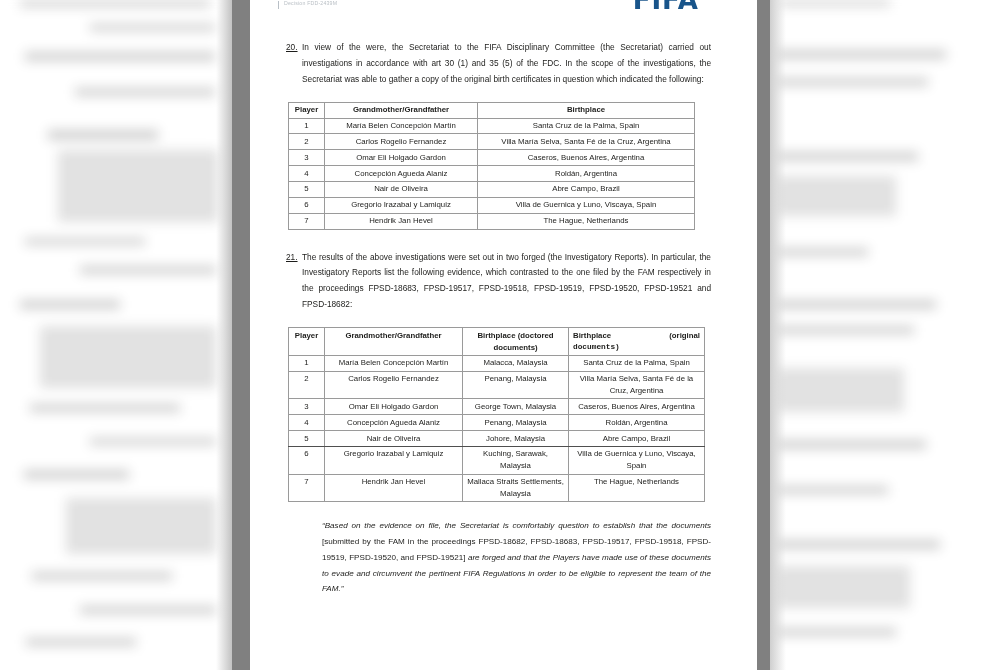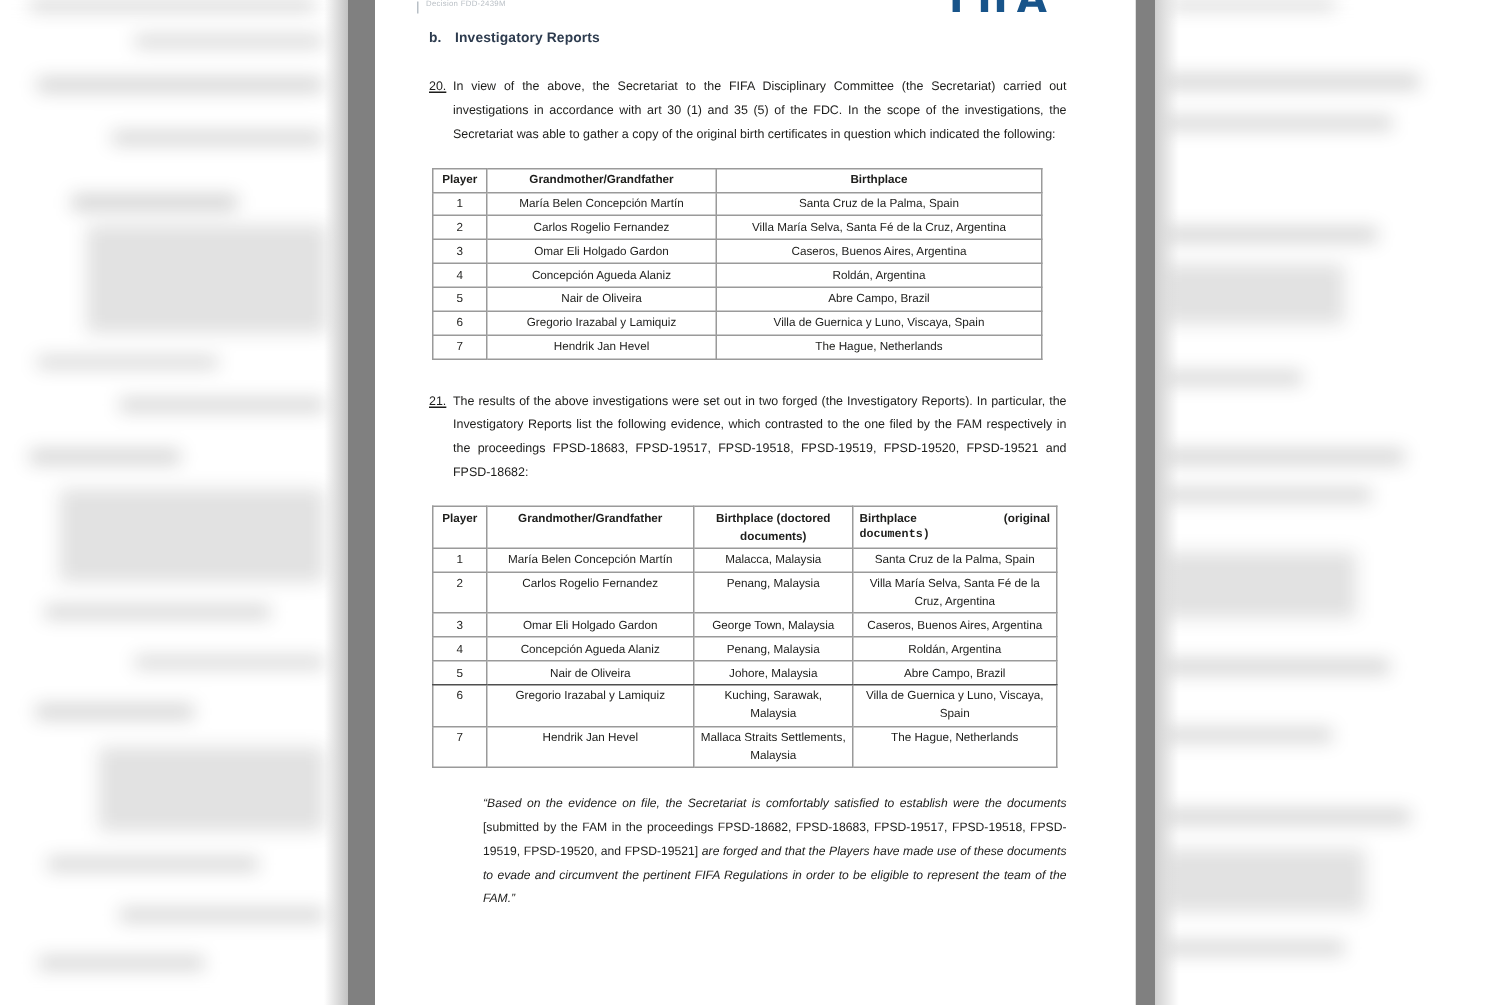--- a/index.html
+++ b/index.html
@@ -256,27 +256,24 @@
   <div id="page">
 
     <div class="page-header">
       <div class="hdr-rule"></div>
       <div class="hdr-text">Decision FDD-2439M</div>
       <div class="fifa-logo">FIFA</div>
     </div>
 
     <div class="content">
 
-      <h3 class="section-heading">
-        <span class="marker">b.</span><span>Investigatory Reports</span>
-      </h3>
 
       <div class="para">
         <div class="num">20.</div>
-        <div class="body"><span>In view of the above, the Secretariat to the FIFA Disciplinary Committee (the </span><b>Secretariat</b><span>) carried out investigations in accordance with art 30 (1) and 35 (5) of the FDC. In the scope of the investigations, the Secretariat was able to gather a copy of the original birth certificates in question which indicated the following:</span></div>
+        <div class="body"><span>In view of the were, the Secretariat to the FIFA Disciplinary Committee (the </span><b>Secretariat</b><span>) carried out investigations in accordance with art 30 (1) and 35 (5) of the FDC. In the scope of the investigations, the Secretariat was able to gather a copy of the original birth certificates in question which indicated the following:</span></div>
       </div>
 
       <table id="table-one" class="doc-table">
         <colgroup>
           <col class="c-player">
             <col class="c-name">
             <col class="c-birth">
         </colgroup>
         <thead>
           <tr>
@@ -389,20 +386,20 @@
               <td>7</td>
               <td>Hendrik Jan Hevel</td>
               <td>Mallaca Straits Settlements, Malaysia</td>
               <td>The Hague, Netherlands</td>
             </tr>
           </tbody>
       </table>
 
 
       <div class="quote">
-        <span>“Based on the evidence on file, the Secretariat is comfortably satisfied to establish were the documents</span>
+        <span>“Based on the evidence on file, the Secretariat is comfortably question to establish that the documents</span>
         <span class="upright">[submitted by the FAM in the proceedings FPSD-18682, FPSD-18683, FPSD-19517, FPSD-19518, FPSD-19519, FPSD-19520, and FPSD-19521]</span>
         <span>are forged and that the Players have made use of these documents to evade and circumvent the pertinent FIFA Regulations in order to be eligible to represent the team of the FAM.”</span>
       </div>
 
     </div>
   </div>
 </div>
 
 </body></html>

